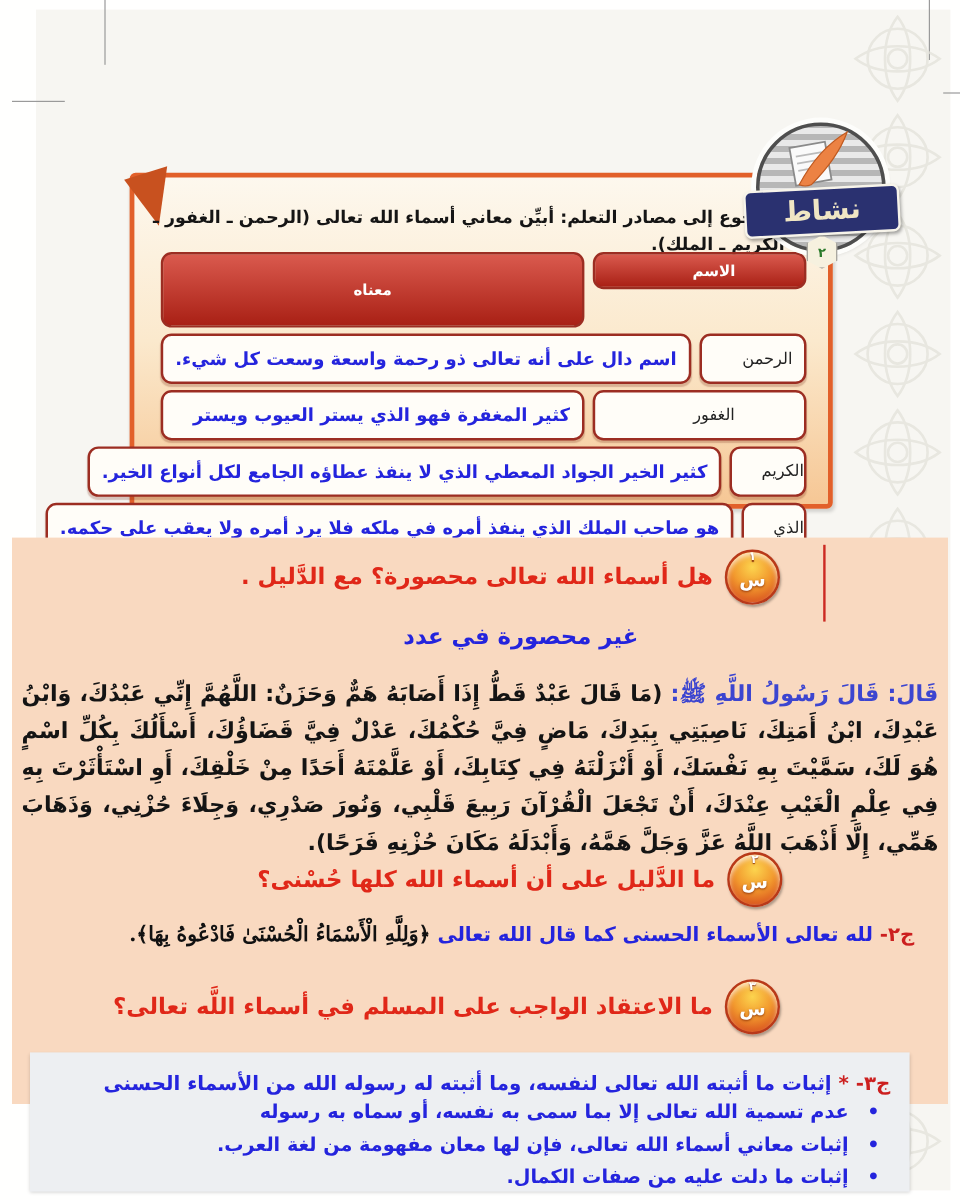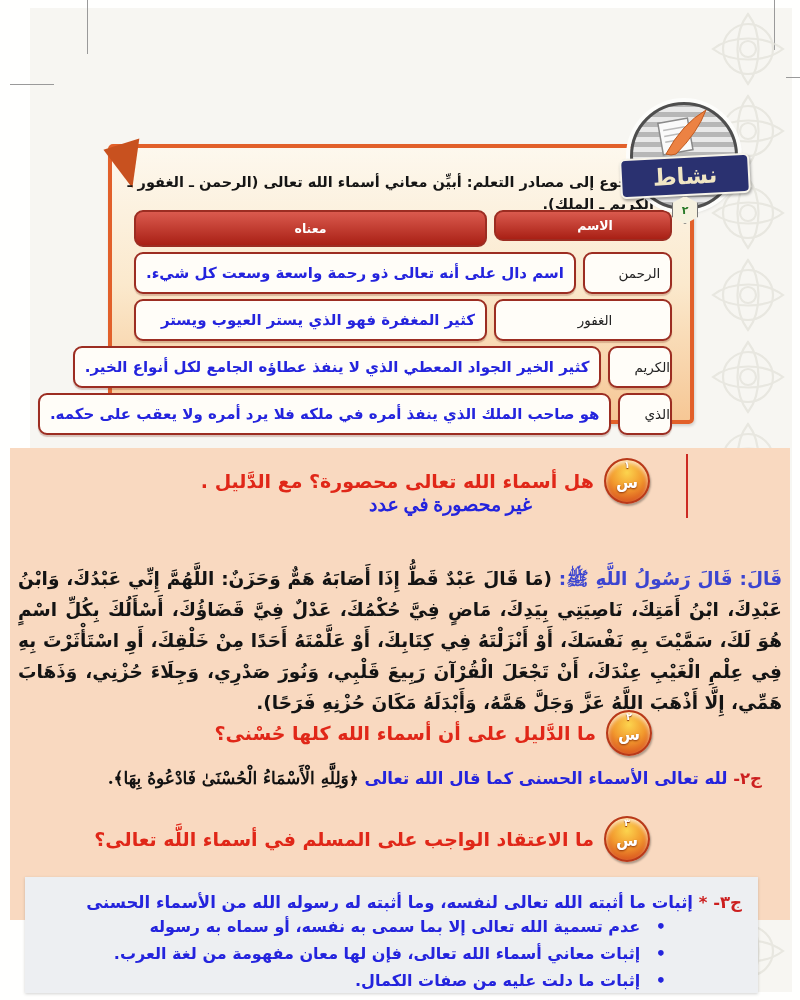--- a/index.html
+++ b/index.html
@@ -26,21 +26,21 @@
       font-size:14.5px;font-weight:bold;color:#151515;line-height:1.5;}
   .ntable{position:absolute;right:18px;left:22px;top:62px;direction:rtl;}
   .trow{display:flex;gap:7px;margin-bottom:5px;}
   .cell{border:2px solid #9c2d22;border-radius:9px;background:#fffdf8;
       box-shadow:0 2px 1px rgba(120,40,20,.25);display:flex;align-items:center;}
   .cell.name{width:150px;justify-content:center;font-size:13.5px;color:#222;height:38px;padding-left:24px;}
   .cell.meaning{flex:1;justify-content:flex-start;font-size:15px;font-weight:bold;color:#2424dd;
       height:38px;white-space:nowrap;padding:0 10px;}
   .trow.header .cell{background:linear-gradient(#da5a4e,#a92015);color:#fff;height:27px;
       font-size:12.5px;font-weight:bold;justify-content:center;box-shadow:none;}
-  .trow.header .cell.meaning{color:#fff;padding:3px;white-space:normal;}
+  .trow.header .cell.meaning{color:#fff;padding:16px;white-space:normal;}
   
   .activity-badge{position:absolute;left:628px;top:100px;width:112px;height:136px;z-index:5;}
   .ab-circle{position:absolute;left:2px;top:2px;width:102px;height:102px;border-radius:50%;
       background:repeating-linear-gradient(0deg,#b7b7b7 0 5px,#e9e9e9 5px 10px);
       border:3px solid #4e4e4e;box-shadow:0 0 0 4px #fdfdfb,1px 2px 4px rgba(0,0,0,.3);}
   .ab-paper{position:absolute;left:26px;top:8px;}
   .ab-banner{position:absolute;left:-8px;top:56px;width:126px;height:36px;background:#2a3170;
       border:2px solid #f7f4ea;border-radius:6px;transform:rotate(-3deg);
       display:flex;align-items:center;justify-content:center;
       box-shadow:1px 2px 3px rgba(0,0,0,.35);}
@@ -54,35 +54,35 @@
   .qrow{position:absolute;display:flex;direction:rtl;align-items:center;gap:10px;}
   .qbadge{width:42px;height:42px;border-radius:50%;flex:0 0 42px;position:relative;
       background:radial-gradient(circle at 50% 30%,#fcd44e 0%,#f29a2e 45%,#d8511e 85%);
       border:2px solid #b8391a;box-shadow:inset 0 3px 4px rgba(255,255,255,.7),1px 2px 2px rgba(0,0,0,.3);}
   .qbadge .qs{position:absolute;left:0;right:0;top:13px;text-align:center;color:#fff;
       font-size:16px;font-weight:bold;text-shadow:0 1px 2px rgba(120,30,0,.8);}
   .qbadge .qn{position:absolute;left:0;right:0;top:-1px;text-align:center;color:#fff;
       font-size:10px;font-weight:bold;text-shadow:0 1px 1px rgba(120,30,0,.9);}
   .qtext{color:#e02718;font-size:19px;font-weight:bold;white-space:nowrap;}
   .redline{position:absolute;right:102px;top:6px;width:2px;height:64px;background:#cc2a22;}
-  .a1{position:absolute;right:258px;top:45px;color:#2424dd;font-size:19px;font-weight:bold;direction:rtl;font-family:Liberation Serif, serif;}
+  .a1{position:absolute;right:258px;top:72px;color:#2424dd;font-size:19px;font-weight:bold;direction:rtl;}
   .hadith{position:absolute;right:8px;left:8px;top:98px;direction:rtl;text-align:justify;
       font-size:18.5px;font-weight:bold;line-height:31px;color:#141414;margin-top:17px;}
   .hadith .intro{color:#3c45d0;}
   .a2{position:absolute;right:28px;left:16px;top:320px;direction:rtl;text-align:right;
       font-size:16.5px;font-weight:bold;white-space:nowrap;}
   .a2 .pfx{color:#cc1f1f;}
   .a2 .blue{color:#2424dd;}
   .a2 .quote{color:#111;font-family:"DejaVu Serif",serif;font-size:17px;margin-top:48px;}
   
   .a3box{position:absolute;left:25px;top:877px;width:733px;height:116px;background:#edeff2;
       box-shadow:0 1px 3px rgba(0,0,0,.18);direction:rtl;padding-top:14px;box-sizing:border-box;}
   .a3line{margin:2px 16px 0 8px;font-size:16.5px;font-weight:bold;color:#2424dd;text-align:right;}
   .a3line .pfx{color:#cc1f1f;}
-  .a3bullet{margin:3px 92px 0 8px;font-size:16px;font-weight:bold;color:#2424dd;text-align:right;line-height:24px;}
+  .a3bullet{margin:3px 25px 0 8px;font-size:16px;font-weight:bold;color:#2424dd;text-align:right;line-height:24px;}
   .a3bullet .dot{margin-left:10px;}
 </style>
 </head>
 <body>
 
 <div class="page">
   <div class="content-bg"></div>
 
   <div class="mark tlv"></div>
   <div class="mark tlh"></div>

